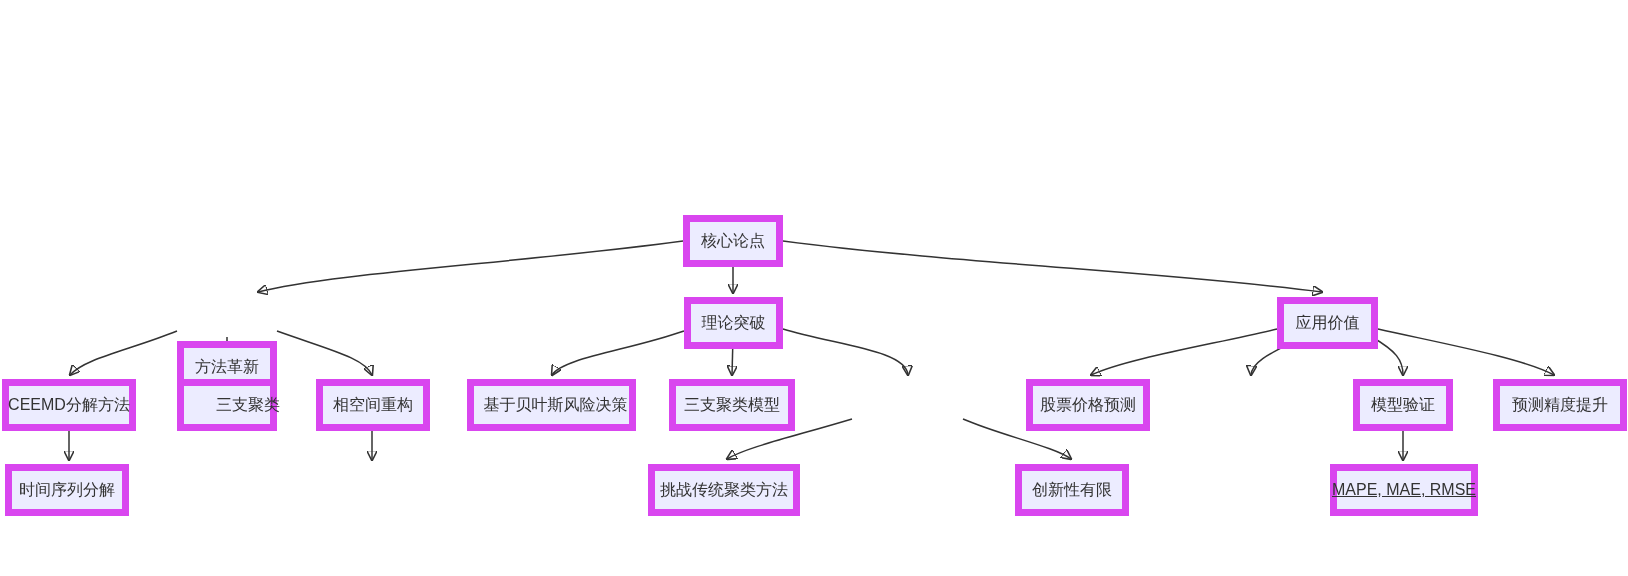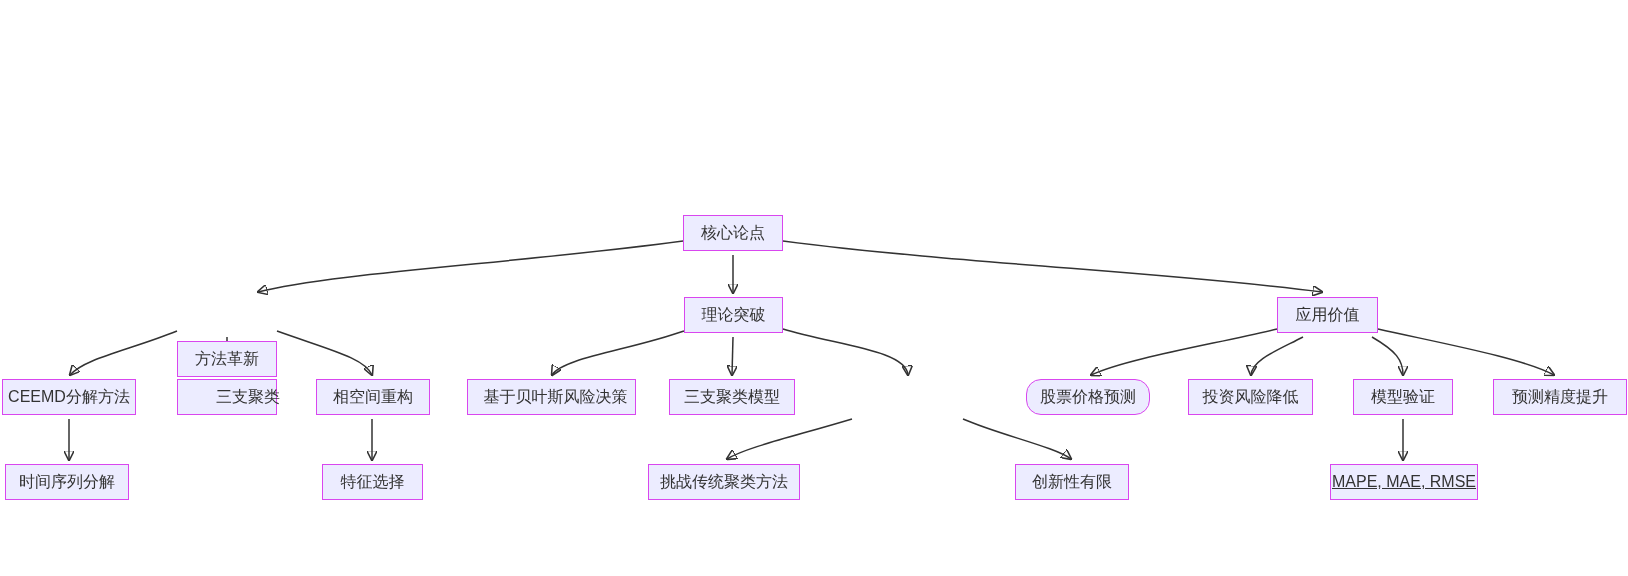--- a/index.html
+++ b/index.html
@@ -23,24 +23,24 @@
     height: 576px;
     pointer-events: none;
   }
   .edge-layer path {
     fill: none;
     stroke: #333333;
     stroke-width: 1.5;
   }
   .node {
     position: absolute;
-    height: 36px;
+    height: 52px;
     box-sizing: border-box;
     background: #ECECFF;
-    border: 1px solid #d946ef;
+    border: 7px solid #d946ef;
     color: #333333;
     font-size: 16px;
     display: flex;
     align-items: center;
     justify-content: center;
     white-space: nowrap;
     text-align: center;
   }
 </style>
 </head>
@@ -96,38 +96,32 @@
   </div>
   <div class="node" style="left:316px; top:379px; width:114px;">
     <span>相空间重构</span>
   </div>
   <div class="node" style="left:467px; top:379px; width:169px;padding-left:8px;">
     <span>基于贝叶斯风险决策</span>
   </div>
   <div class="node" style="left:669px; top:379px; width:126px;">
     <span>三支聚类模型</span>
   </div>
-  <div class="node" style="left:1026px; top:379px; width:124px;border-radius:15px;">
+  <div class="node" style="left:1026px; top:379px; width:124px;">
     <span>股票价格预测</span>
-  </div>
-  <div class="node" style="left:1188px; top:379px; width:125px;">
-    <span>投资风险降低</span>
   </div>
   <div class="node" style="left:1353px; top:379px; width:100px;">
     <span>模型验证</span>
   </div>
   <div class="node" style="left:1493px; top:379px; width:134px;">
     <span>预测精度提升</span>
   </div>
 
   <div class="node" style="left:5px; top:464px; width:124px;">
     <span>时间序列分解</span>
-  </div>
-  <div class="node" style="left:322px; top:464px; width:101px;">
-    <span>特征选择</span>
   </div>
   <div class="node" style="left:648px; top:464px; width:152px;">
     <span>挑战传统聚类方法</span>
   </div>
   <div class="node" style="left:1015px; top:464px; width:114px;">
     <span>创新性有限</span>
   </div>
   <div class="node" style="left:1330px; top:464px; width:148px;text-decoration:underline;">
     <span>MAPE, MAE, RMSE</span>
   </div>

